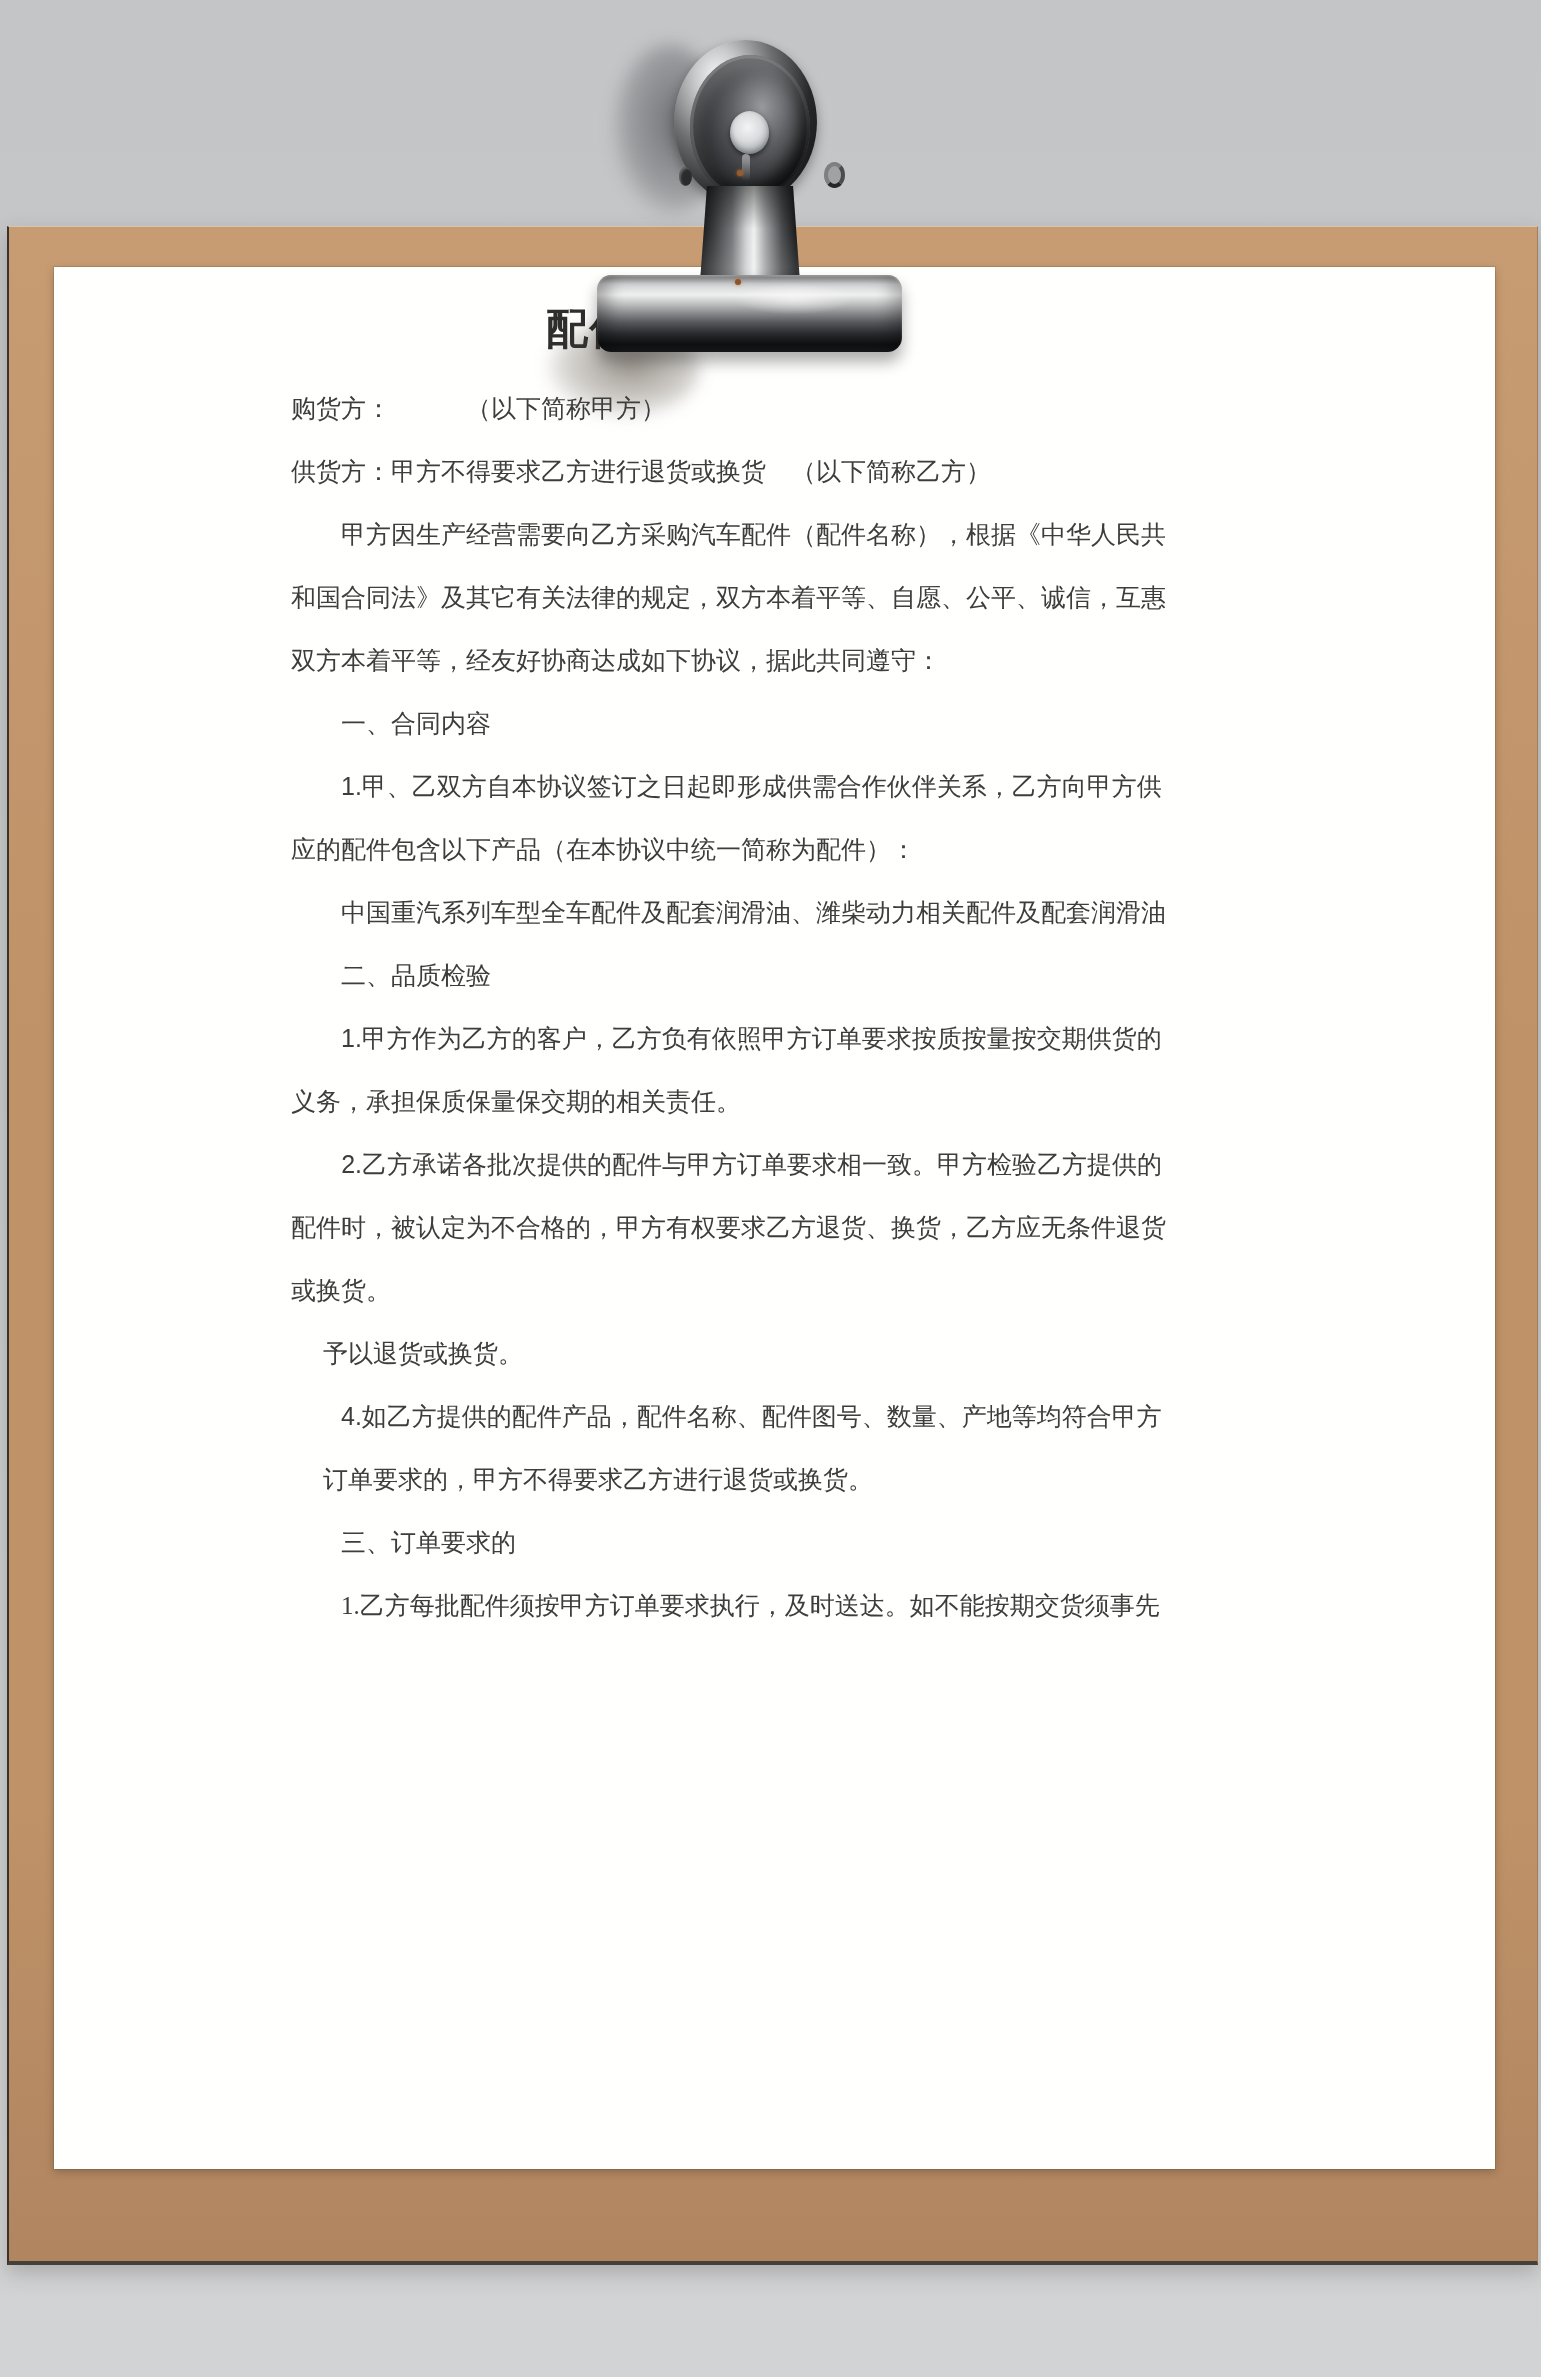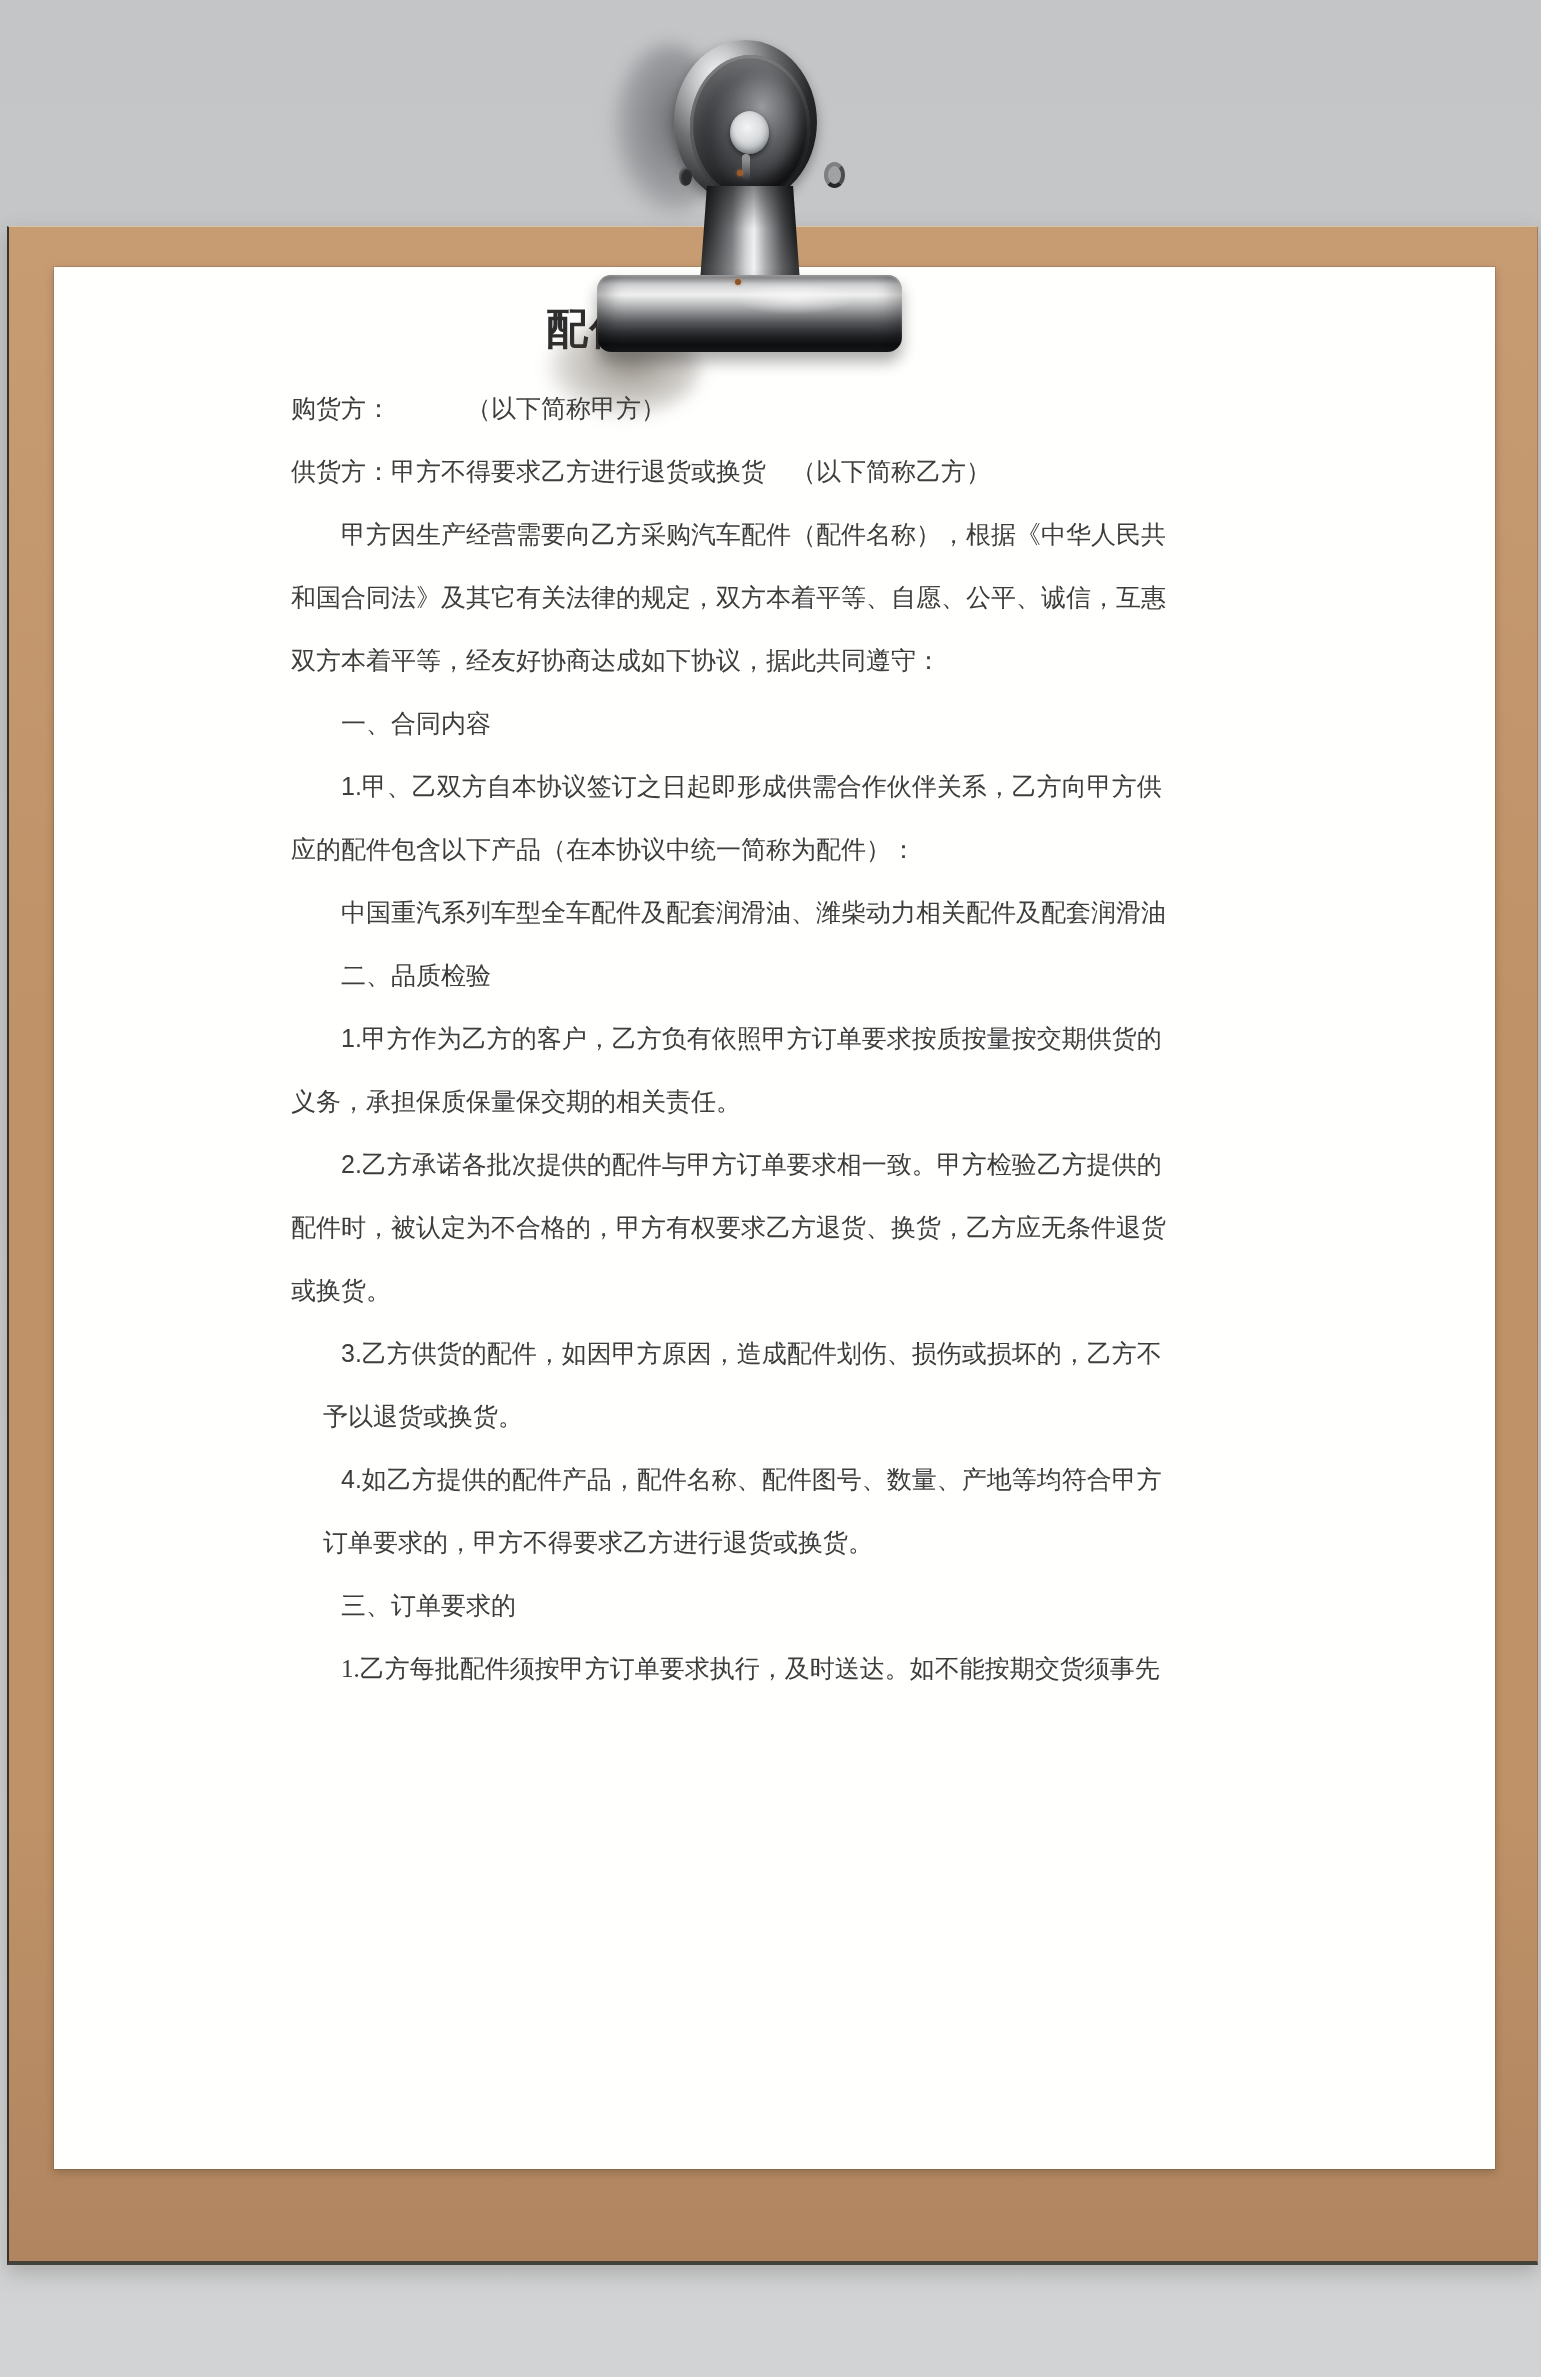--- a/index.html
+++ b/index.html
@@ -128,24 +128,23 @@
     <div class="doc-line" style="text-indent: 2em;">甲方因生产经营需要向乙方采购汽车配件（配件名称），根据《中华人民共</div>
     <div class="doc-line" style="text-indent: 0em;">和国合同法》及其它有关法律的规定，双方本着平等、自愿、公平、诚信，互惠</div>
     <div class="doc-line" style="text-indent: 0em;">双方本着平等，经友好协商达成如下协议，据此共同遵守：</div>
     <div class="doc-line" style="text-indent: 2em;">一、合同内容</div>
     <div class="doc-line" style="text-indent: 2em;">1.甲、乙双方自本协议签订之日起即形成供需合作伙伴关系，乙方向甲方供</div>
     <div class="doc-line" style="text-indent: 0em;">应的配件包含以下产品（在本协议中统一简称为配件）：</div>
     <div class="doc-line" style="text-indent: 2em;">中国重汽系列车型全车配件及配套润滑油、潍柴动力相关配件及配套润滑油</div>
     <div class="doc-line" style="text-indent: 2em;">二、品质检验</div>
     <div class="doc-line" style="text-indent: 2em;">1.甲方作为乙方的客户，乙方负有依照甲方订单要求按质按量按交期供货的</div>
     <div class="doc-line" style="text-indent: 0em;">义务，承担保质保量保交期的相关责任。</div>
-    <div class="doc-line" style="text-indent: 2em;">2.乙方承诺各批次提供的配件与甲方订单要求相一致。甲方检验乙方提供的</div>
+    <div class="doc-line" style="text-indent: 2em; text-align: right;">2.乙方承诺各批次提供的配件与甲方订单要求相一致。甲方检验乙方提供的</div>
     <div class="doc-line" style="text-indent: 0em;">配件时，被认定为不合格的，甲方有权要求乙方退货、换货，乙方应无条件退货</div>
     <div class="doc-line" style="text-indent: 0em;">或换货。</div>
-    <div class="doc-line" style="text-indent: 2em;">3.乙方供货的配件，如因甲方原因，造成配件划伤、损伤或损坏的，乙方不</div>
     <div class="doc-line" style="text-indent: 0em; margin-left: 32px;">予以退货或换货。</div>
     <div class="doc-line" style="text-indent: 2em;">4.如乙方提供的配件产品，配件名称、配件图号、数量、产地等均符合甲方</div>
     <div class="doc-line" style="text-indent: 0em; margin-left: 32px;">订单要求的，甲方不得要求乙方进行退货或换货。</div>
     <div class="doc-line" style="text-indent: 2em;">三、订单要求的</div>
     <div class="doc-line" style="text-indent: 2em; font-family: Liberation Serif, serif;">1.乙方每批配件须按甲方订单要求执行，及时送达。如不能按期交货须事先</div>
   </div>
 
 <div class="clip">
   <div class="clip-shadow-a"></div>
   <div class="clip-shadow-b"></div>

